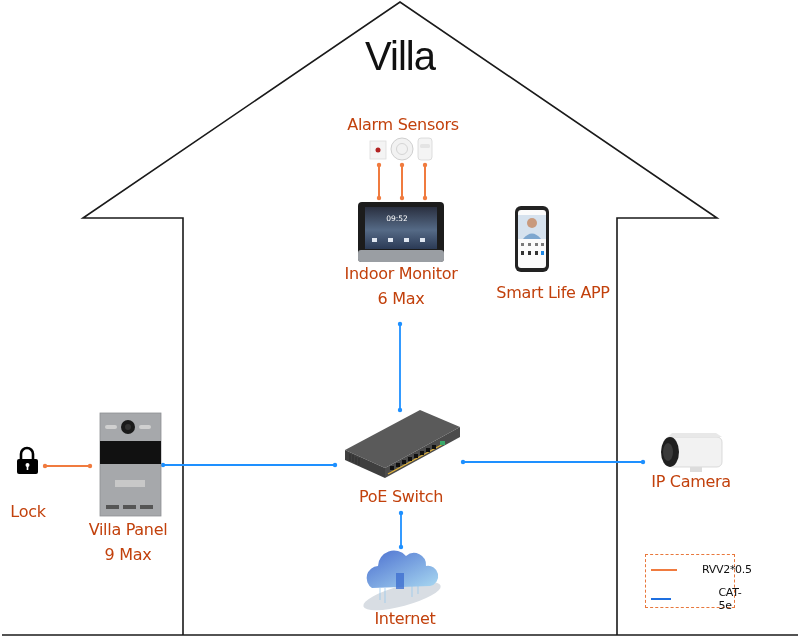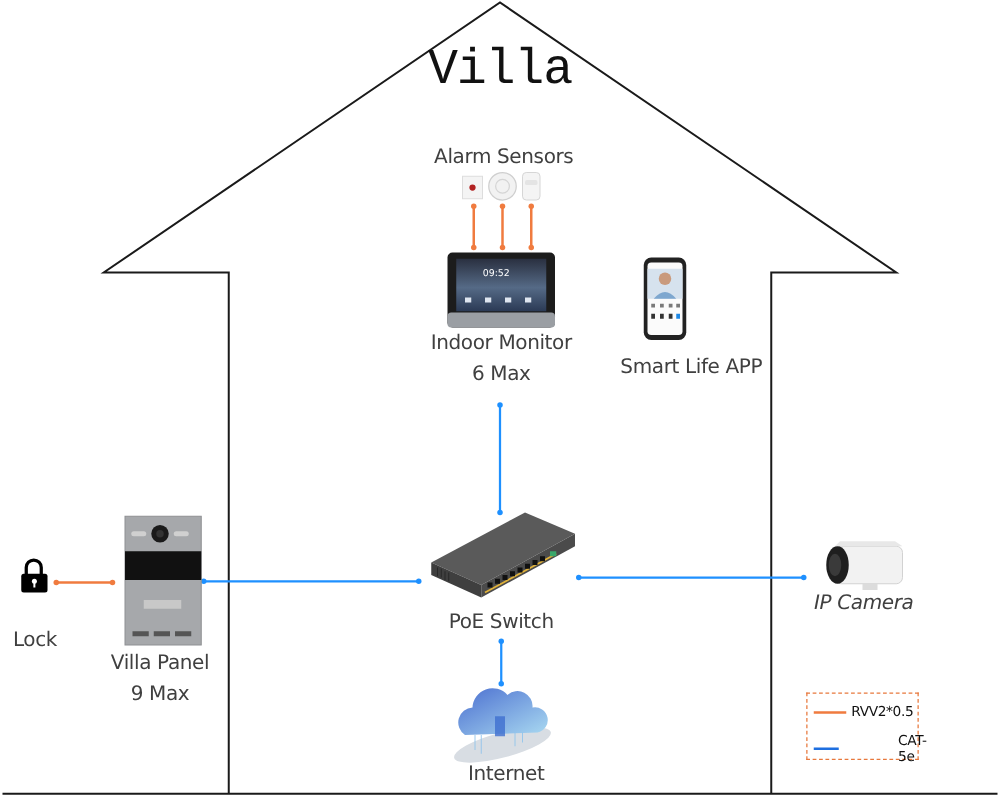--- a/index.html
+++ b/index.html
@@ -1,20 +1,20 @@
 <!DOCTYPE html>
 <html><head>
   <meta charset="utf-8">
   <style>
     html, body { margin: 0; padding: 0; background: #ffffff; }
     body { width: 800px; height: 639px; position: relative; overflow: hidden;
            font-family: "Liberation Sans", "DejaVu Sans", sans-serif; color: #111; }
     #stage { position: absolute; left: 0; top: 0; width: 800px; height: 639px; }
-    .lbl { position: absolute; font-size: 16px; color: #404040; white-space: nowrap; transform: translateX(-50%); font-family: "DejaVu Sans", sans-serif; letter-spacing: -0.3px; }
-    .title { position: absolute; font-size: 40px; left: 400px; top: 34px; transform: translateX(-50%); font-family: Liberation Mono, monospace; font-weight: normal; letter-spacing: -1px; }
+    .lbl { position: absolute; font-size: 16px; color: #c2410c; white-space: nowrap; transform: translateX(-50%); font-family: "DejaVu Sans", sans-serif; letter-spacing: -0.3px; }
+    .title { position: absolute; font-size: 40px; left: 400px; top: 34px; transform: translateX(-50%); font-family: Liberation Sans, sans-serif; font-weight: normal; letter-spacing: -1px; }
     .legend { position: absolute; left: 645px; top: 554px; width: 88px; height: 52px; border: 1.5px dashed #e8783c; }
     .legend-row { position: absolute; left: 5px; display: flex; align-items: center; font-size: 11px; font-family: "DejaVu Sans", sans-serif; letter-spacing: -0.3px; }
     .legend-line { width: 26px; height: 2px; margin-right: 4px; }
   </style>
 </head>
 <body>
 
 <div id="stage">
   <svg width="800" height="639" viewBox="0 0 800 639" style="position:absolute;left:0;top:0">
 
@@ -196,26 +196,26 @@
 
   <div class="lbl" style="left:533px; top:283px;margin-left:20px;">Smart Life APP</div>
 
   <div class="lbl" style="left:401px; top:487px;">PoE Switch</div>
 
   <div class="lbl" style="left:128px; top:520px;">Villa Panel</div>
   <div class="lbl" style="left:128px; top:545px;">9 Max</div>
 
   <div class="lbl" style="left:28px; top:480px;margin-top:22px;">Lock</div>
 
-  <div class="lbl" style="left:691px; top:472px;font-style:italic;">IP Camera</div>
+  <div class="lbl" style="left:691px; top:472px;">IP Camera</div>
 
   <div class="lbl" style="left:405px; top:609px;">Internet</div>
 
   <div class="legend">
-    <div class="legend-row" style="top:8px;">
+    <div class="legend-row" style="top:8px;gap:21px;">
       <span class="legend-line" style="background:#f07b3f;"></span>
       <span>RVV2*0.5</span>
     </div>
     <div class="legend-row" style="top:31px;gap:43px;">
       <span class="legend-line" style="background:#1e6fe0;"></span>
       <span>CAT-5e</span>
     </div>
   </div>
 </div>
 

